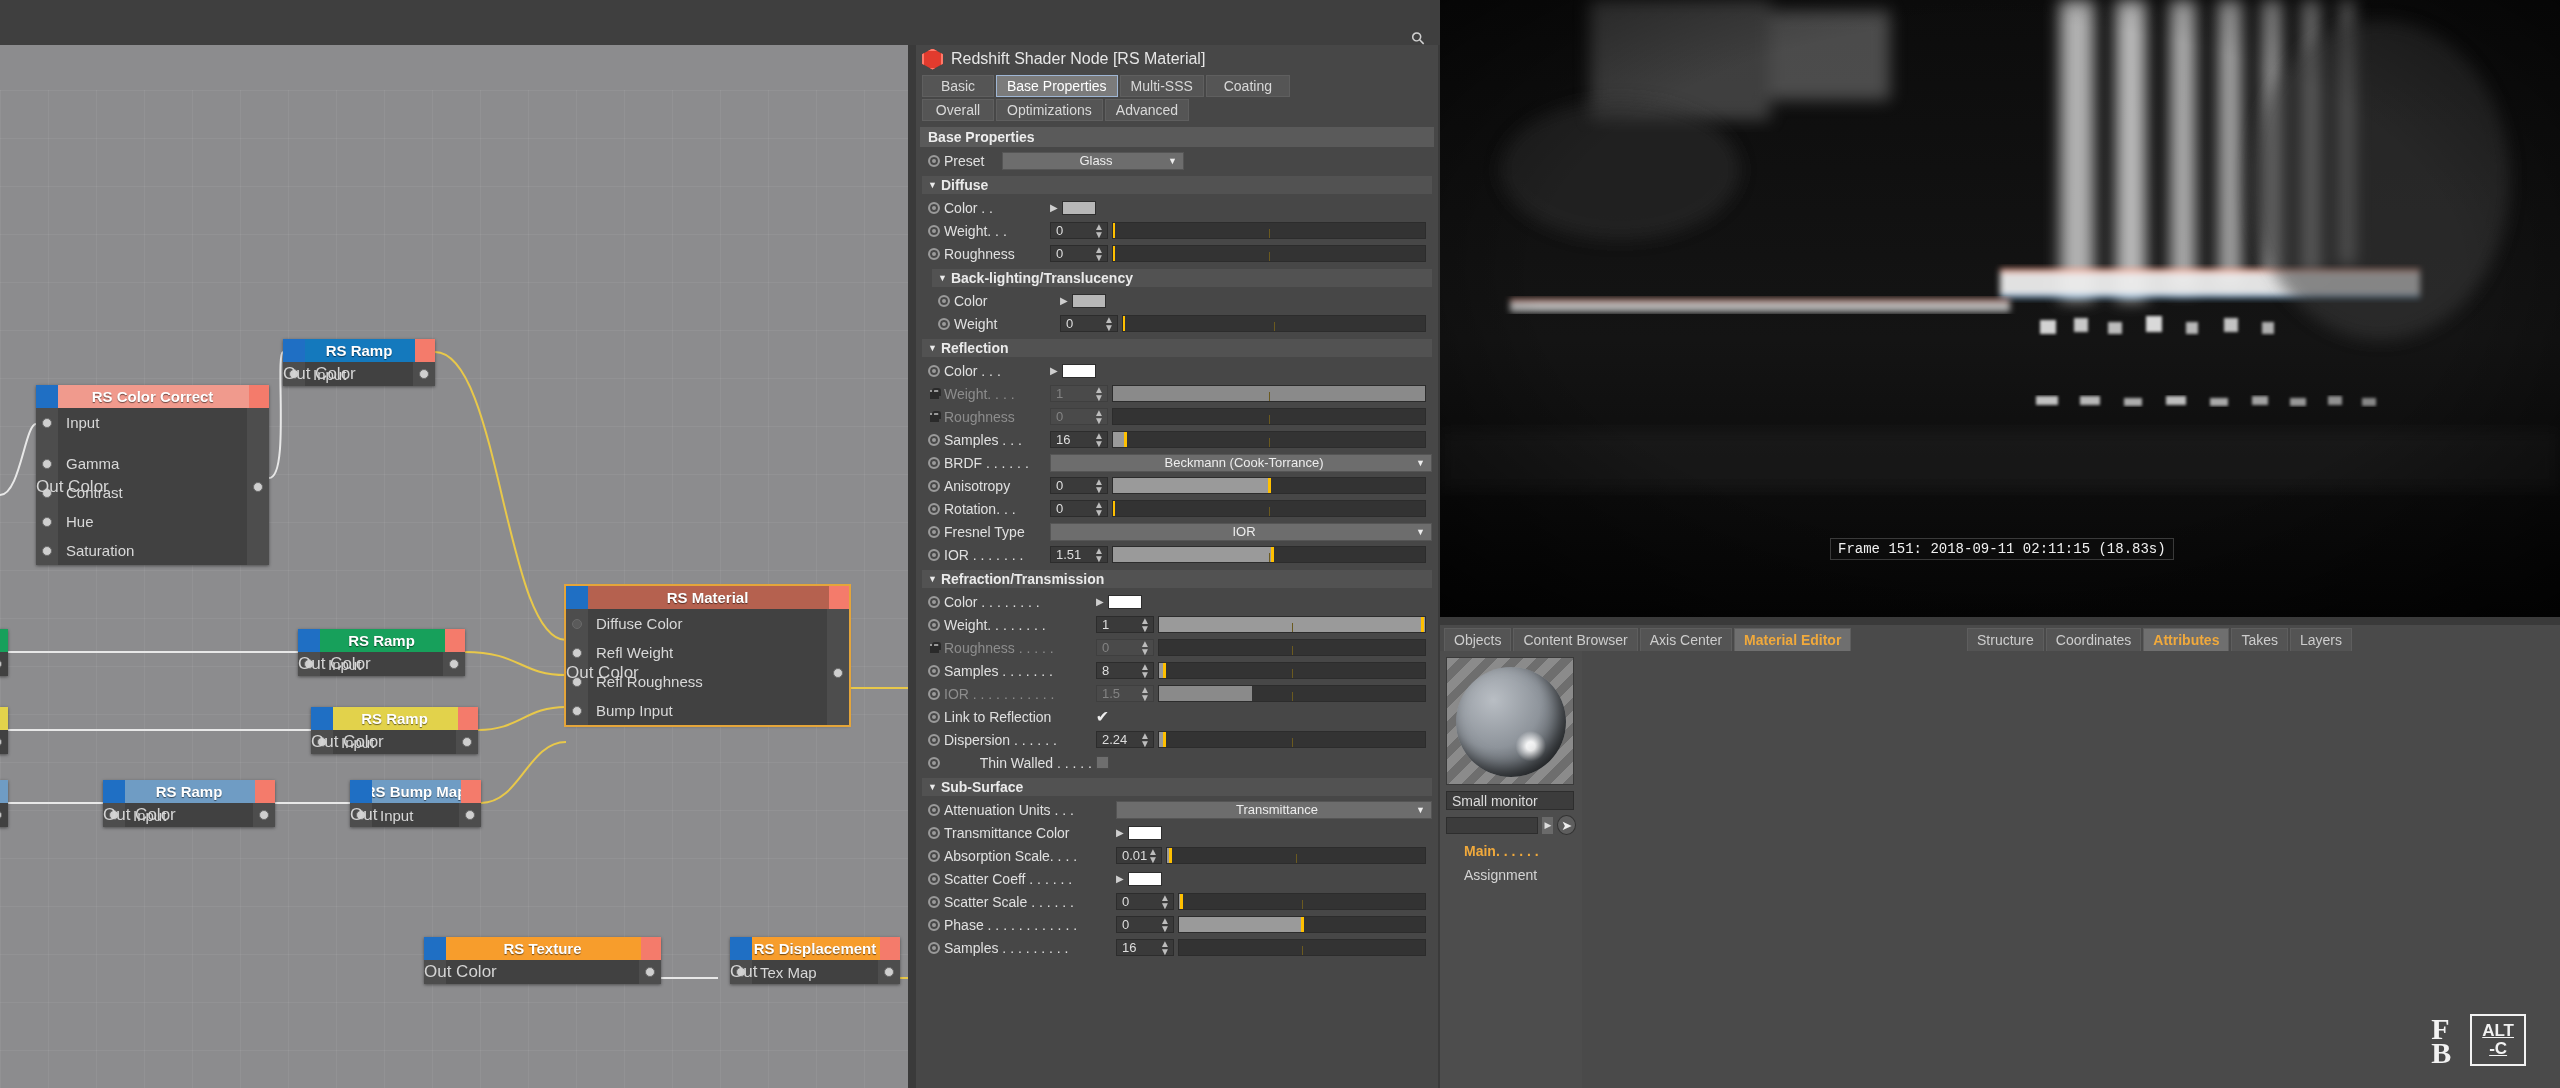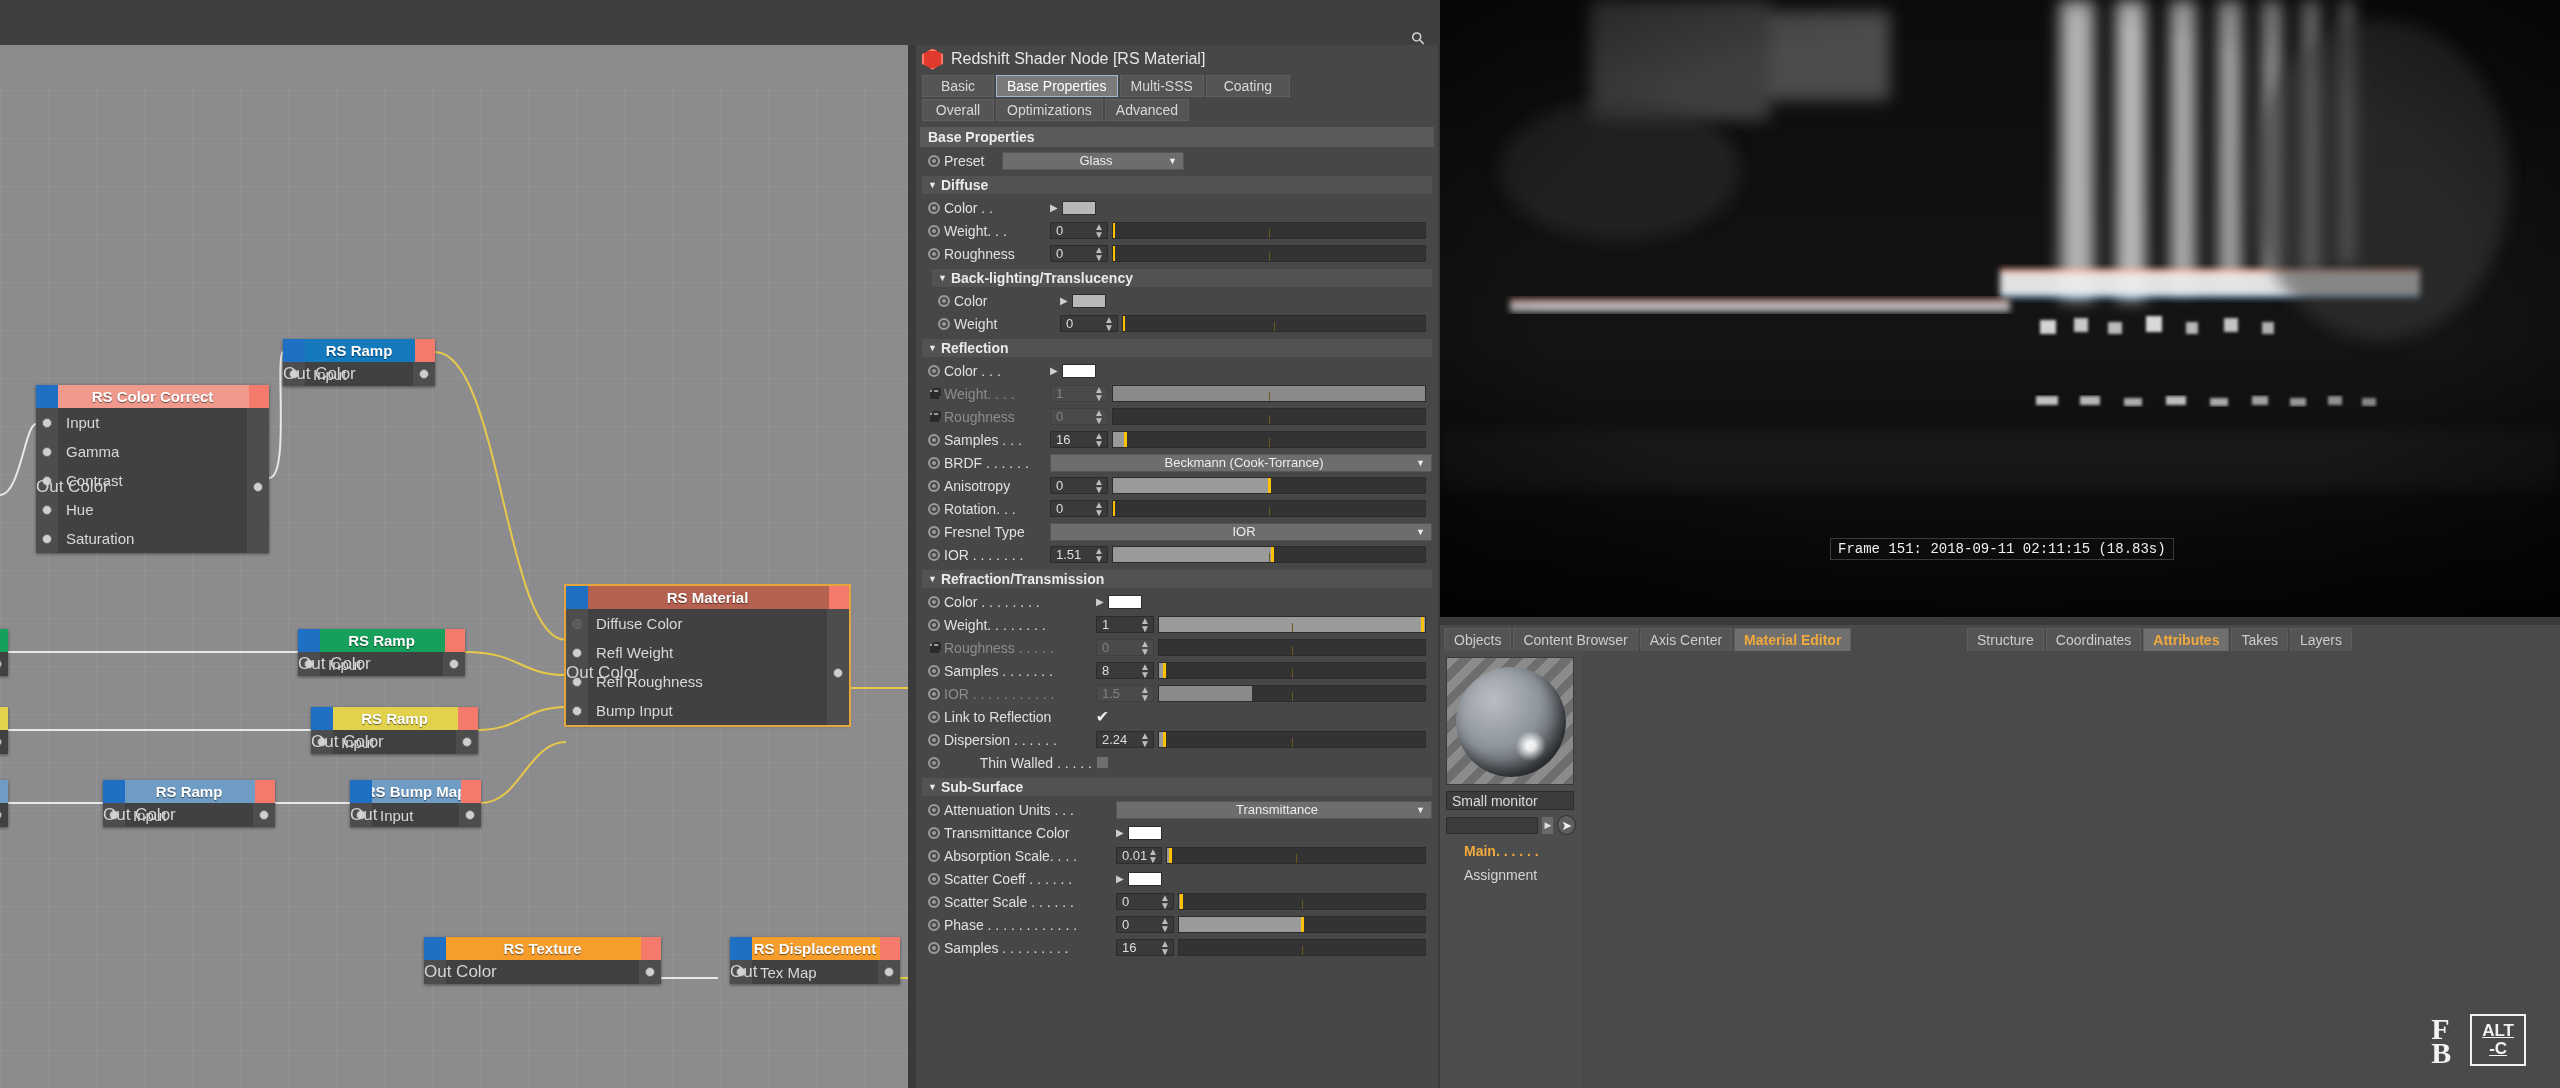--- a/index.html
+++ b/index.html
@@ -363,21 +363,21 @@
               <span class="cap-r"></span>
               <span>RS Color Correct</span>
             </div>
             <div class="node-body">
               <span class="sidecol-l"></span>
               <span class="sidecol-r"></span>
               <div class="port-row" style="height: 29px;">
                 <span class="dot l" style="top: 10px;"></span>
                 <span class="in-label">Input</span>
               </div>
-              <div class="port-row" style="height: 29px;">
+              <div class="port-row" style="height: 29px; margin-top: 12px;">
                 <span class="dot l" style="top: 10px;"></span>
                 <span class="in-label">Gamma</span>
               </div>
               <div class="port-row" style="height: 29px;">
                 <span class="dot l" style="top: 10px;"></span>
                 <span class="in-label">Contrast</span>
               </div>
               <div class="port-row" style="height: 29px;">
                 <span class="dot l" style="top: 10px;"></span>
                 <span class="in-label">Hue</span>

